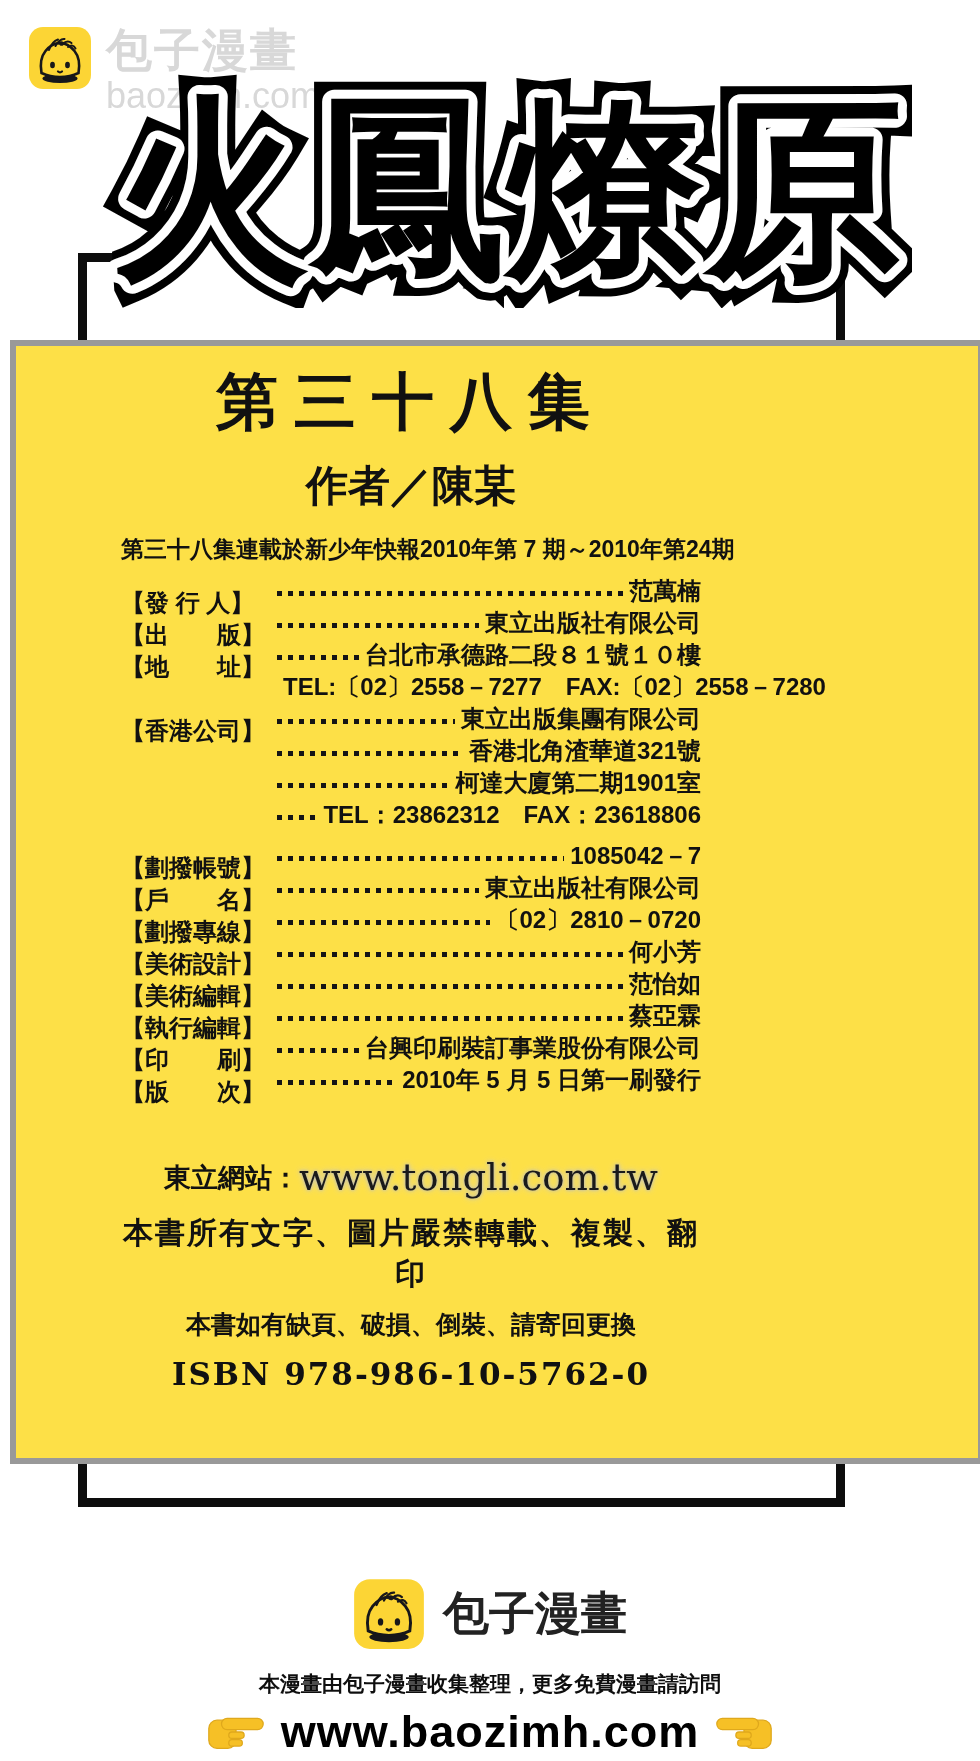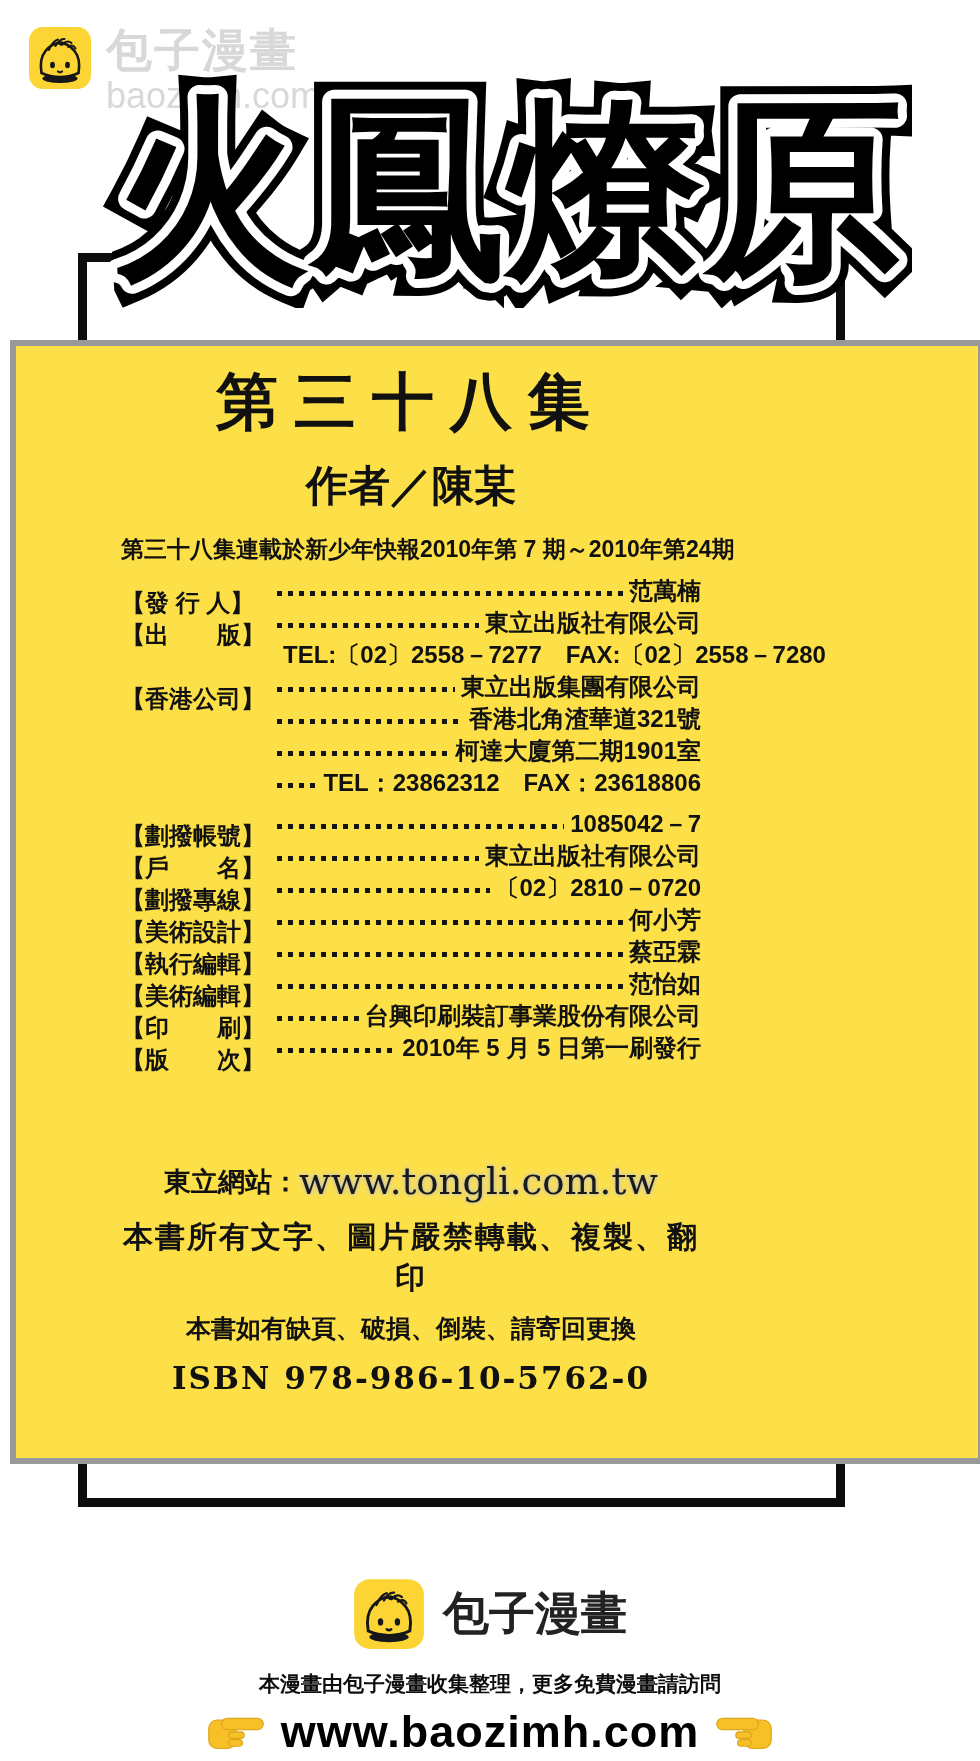--- a/index.html
+++ b/index.html
@@ -34,21 +34,21 @@
   .author-line{text-align:center;font-size:42px;font-weight:900;margin-top:14px;}
   .serial-note{font-size:23px;font-weight:700;text-align:center;margin-top:20px;white-space:nowrap;}
   .rows{margin-top:10px;}
   .crow{display:flex;align-items:center;height:32px;font-size:24px;font-weight:700;}
   .crow.gap{margin-top:9px;}
   .lbl{width:152px;flex:none;white-space:pre;margin-top:24px;}
   .dots{flex:1;height:5px;margin:4px 6px 0 4px;
         background-image:repeating-linear-gradient(90deg,#151515 0 5px,transparent 5px 11px);}
   .val{flex:none;white-space:pre;}
 
-  .website{margin-top:96px;text-align:center;}
+  .website{margin-top:60px;text-align:center;}
   .wlabel{font-size:27px;font-weight:700;vertical-align:middle;}
   .wurl{font-family:"DejaVu Serif","Liberation Serif",serif;font-size:37px;vertical-align:middle;
         color:#1a1a1a;text-shadow:0 0 3px #b5b5b5,0 0 6px #cfcfcf;}
   .copyright{margin-top:26px;text-align:center;font-family:"DejaVu Serif","Liberation Serif",serif;
              font-weight:900;font-size:40px;letter-spacing:6px;}
   .noreproduce{margin-top:14px;text-align:center;font-family:"DejaVu Serif","Liberation Serif",serif;
                font-weight:900;font-size:30px;letter-spacing:2px;}
   .returns{margin-top:13px;text-align:center;font-weight:700;font-size:25px;}
   .isbn{margin-top:15px;text-align:center;font-family:"DejaVu Serif","Liberation Serif",serif;
         font-weight:700;font-size:31px;letter-spacing:2px;}
@@ -115,20 +115,25 @@
     <span class="dots"></span>
     <span class="val">范萬楠</span>
   </div>
 
   <div class="crow">
     <span class="lbl">【出　　版】</span>
     <span class="dots"></span>
     <span class="val">東立出版社有限公司</span>
   </div>
 
+  <div class="crow">
+    <span class="lbl">【地　　址】</span>
+    <span class="dots"></span>
+    <span class="val">台北市承德路二段８１號１０樓</span>
+  </div>
 
   <div class="crow">
     <span class="lbl"></span>
     <span class="dots" style="visibility: hidden;"></span>
     <span class="val">TEL:〔02〕2558－7277　FAX:〔02〕2558－7280</span>
   </div>
 
   <div class="crow">
     <span class="lbl">【香港公司】</span>
     <span class="dots"></span>
@@ -171,29 +176,29 @@
     <span class="val">〔02〕2810－0720</span>
   </div>
 
   <div class="crow">
     <span class="lbl">【美術設計】</span>
     <span class="dots"></span>
     <span class="val">何小芳</span>
   </div>
 
   <div class="crow">
+    <span class="lbl">【美術編輯】</span>
+    <span class="dots"></span>
+    <span class="val">范怡如</span>
+  </div>
+
+  <div class="crow">
     <span class="lbl">【執行編輯】</span>
     <span class="dots"></span>
     <span class="val">蔡亞霖</span>
-  </div>
-
-  <div class="crow">
-    <span class="lbl">【美術編輯】</span>
-    <span class="dots"></span>
-    <span class="val">范怡如</span>
   </div>
 
   <div class="crow">
     <span class="lbl">【印　　刷】</span>
     <span class="dots"></span>
     <span class="val">台興印刷裝訂事業股份有限公司</span>
   </div>
 
   <div class="crow">
     <span class="lbl">【版　　次】</span>

